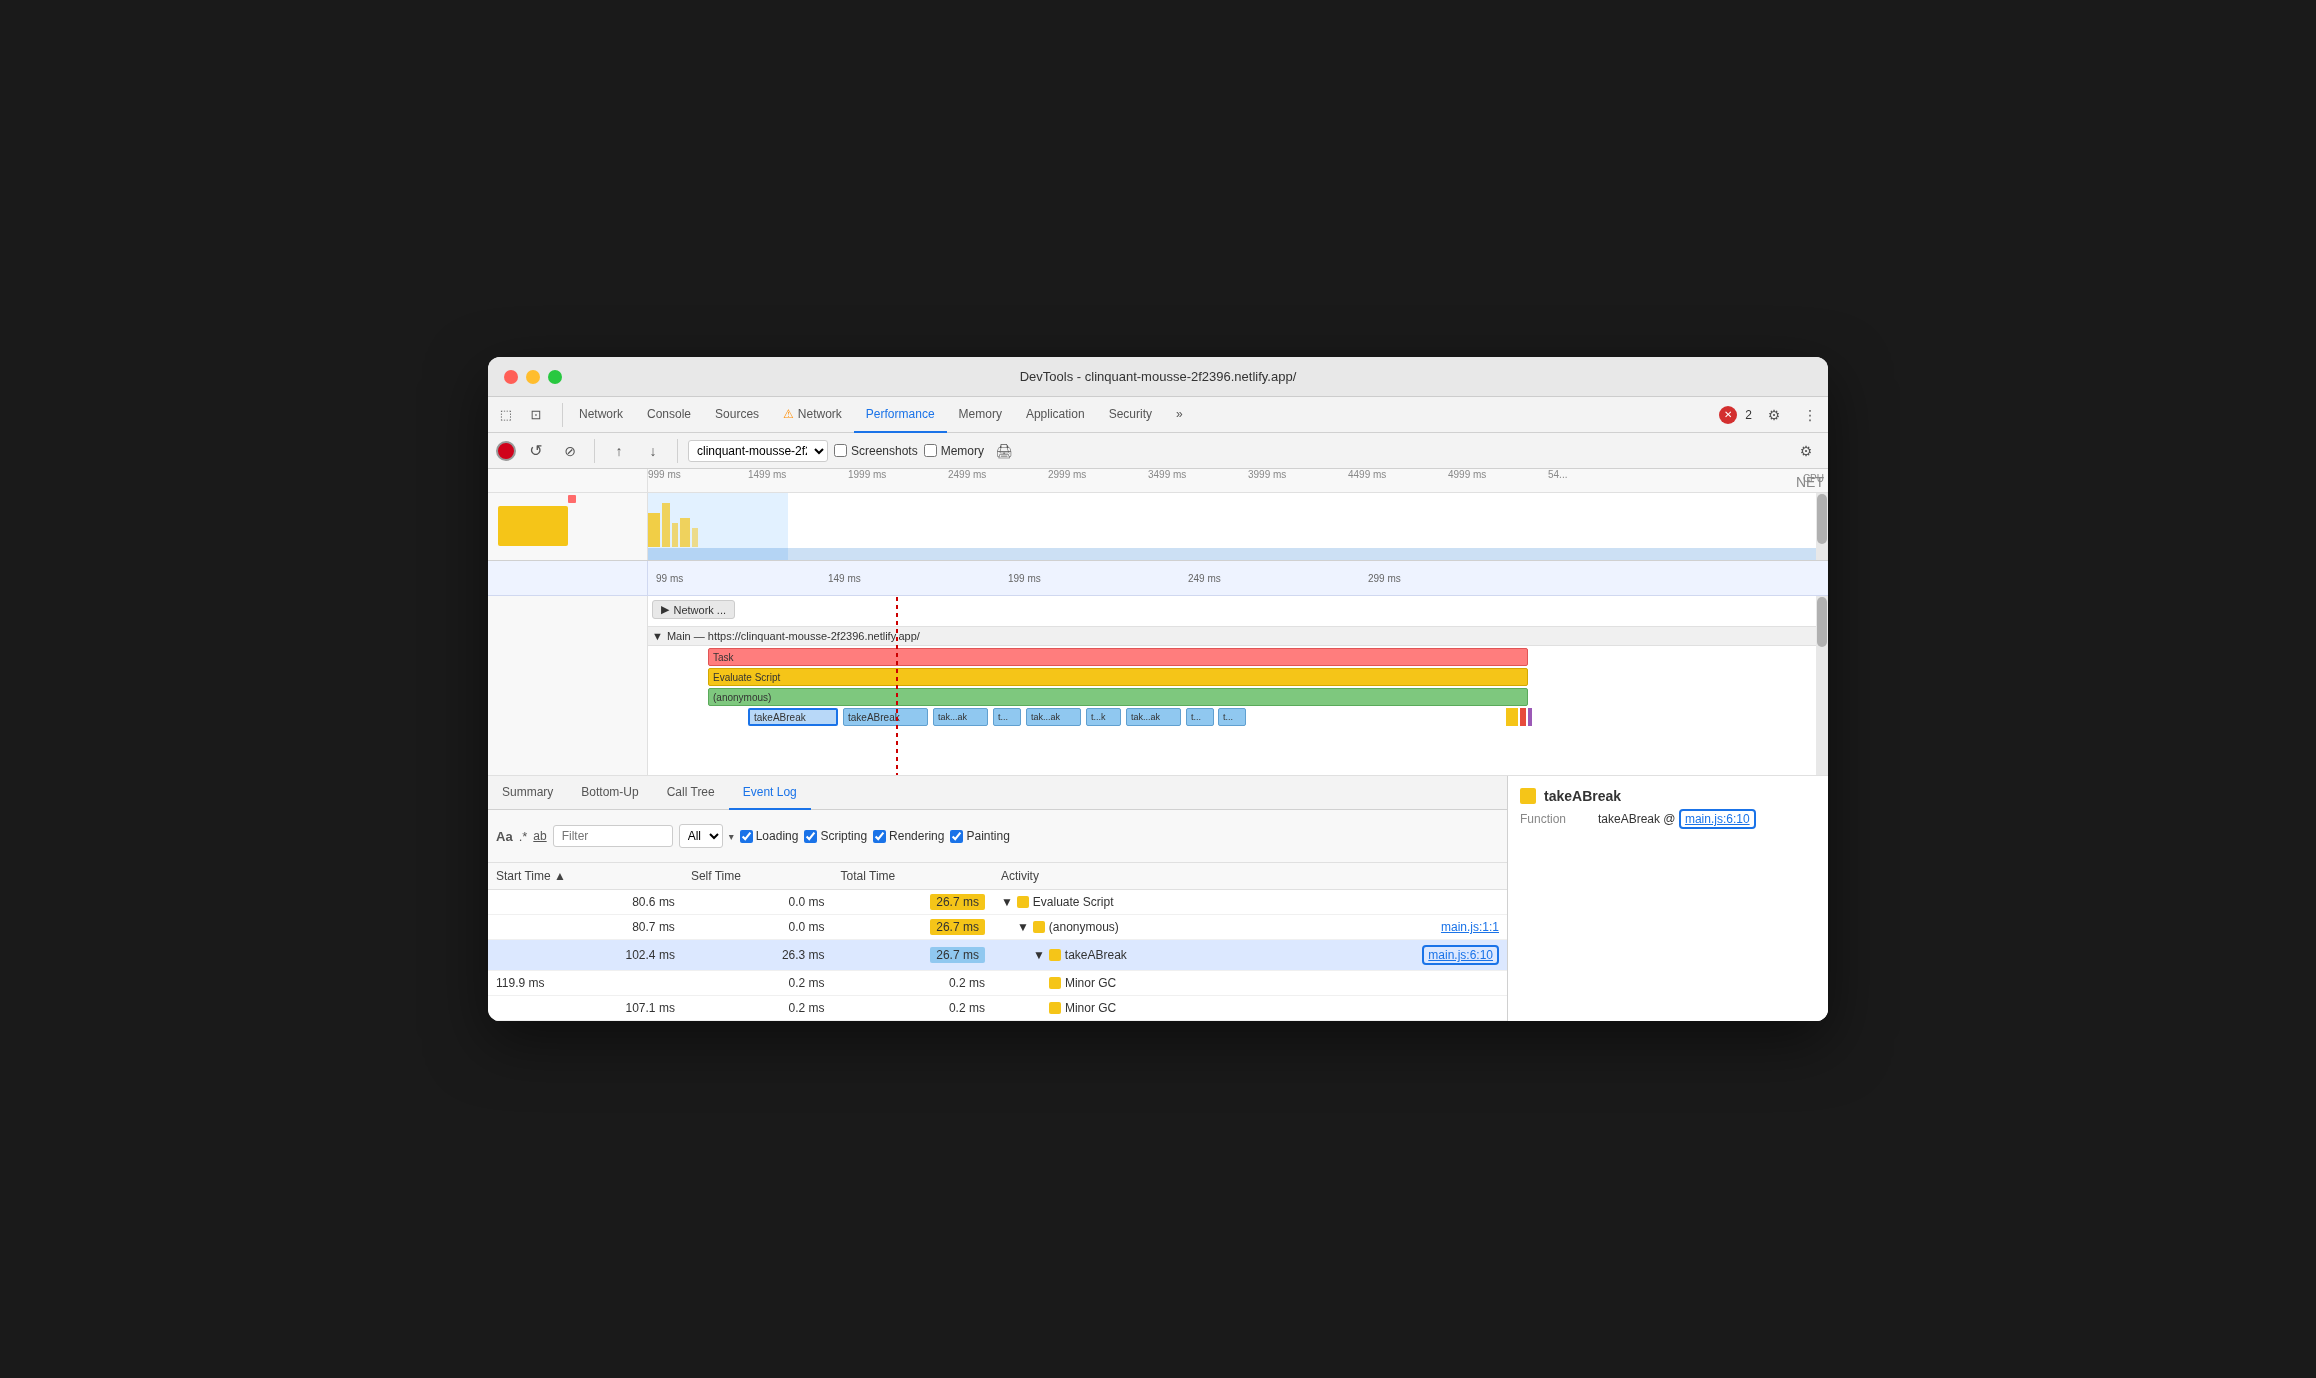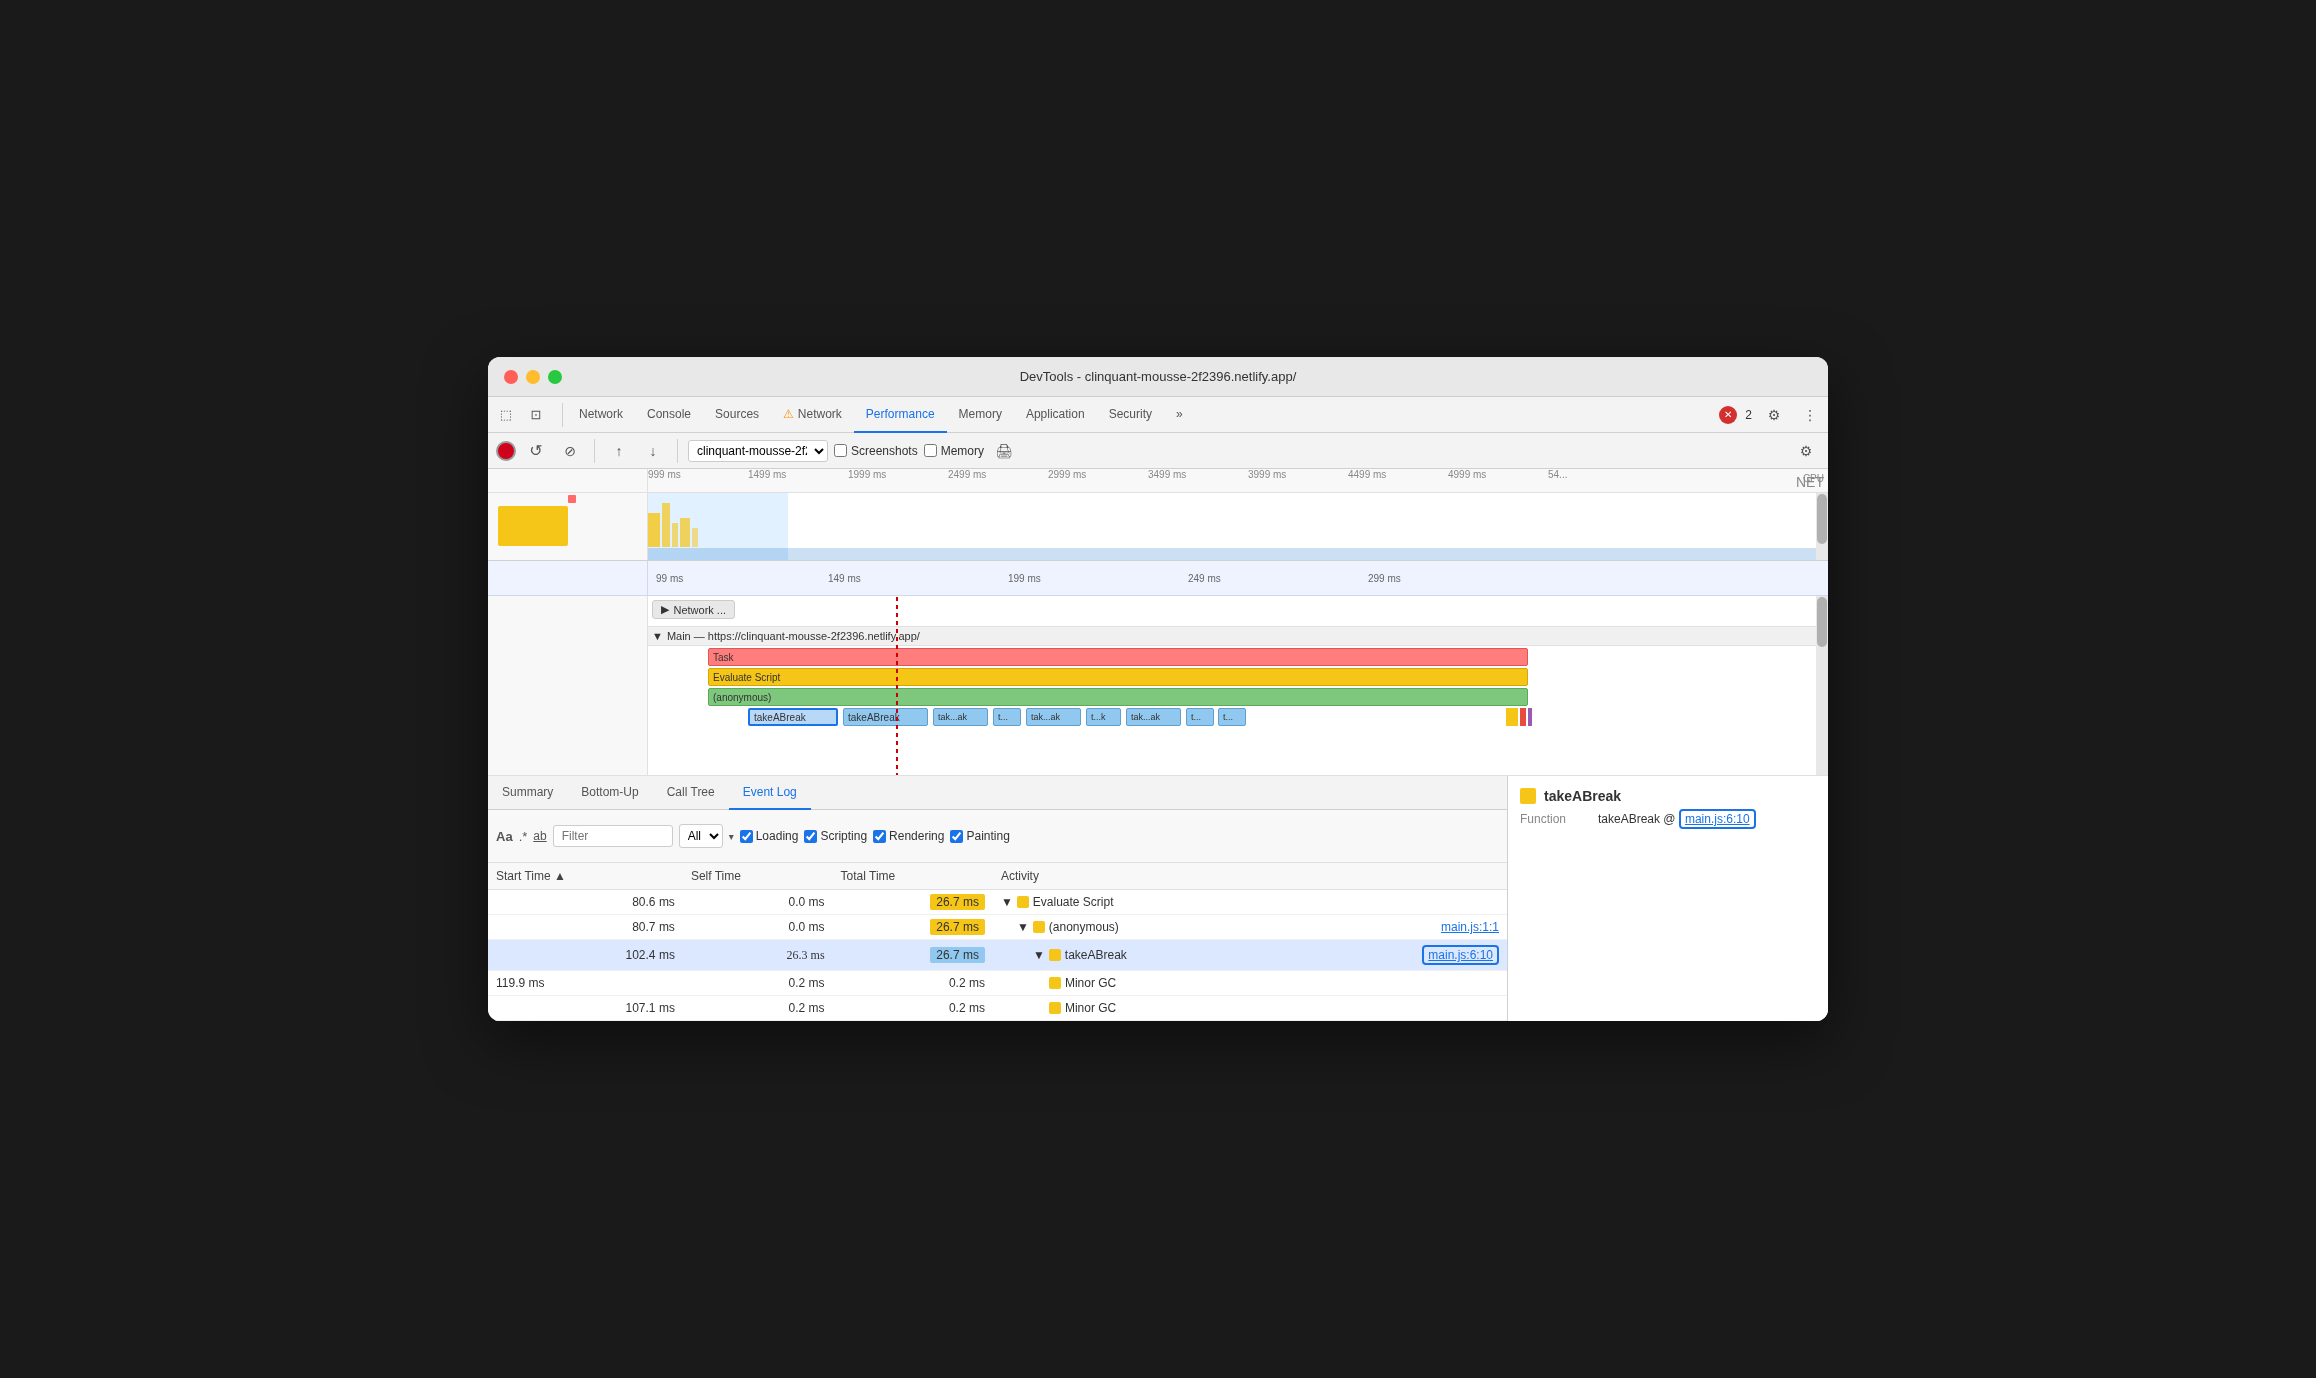--- a/index.html
+++ b/index.html
@@ -679,21 +679,21 @@
                     <span class="activity-icon icon-yellow"></span>
                     <span>(anonymous)</span>
                     <span style="flex:1;"></span>
                     <a class="link-text">main.js:1:1</a>
                   </div>
                 </td>
               </tr>
 
               <tr class="selected">
                 <td style="text-align:right;">102.4 ms</td>
-                <td style="text-align:right;font-family:Liberation Serif, serif;">26.3 ms</td>
+                <td style="text-align:right;">26.3 ms</td>
                 <td style="text-align:right;">
                   <span style="background:#90c8f0; padding:1px 6px; border-radius:2px;">26.7 ms</span>
                 </td>
                 <td>
                   <div class="activity-indent" style="padding-left:32px;">
                     <span>▼</span>
                     <span class="activity-icon icon-yellow"></span>
                     <span>takeABreak</span>
                     <span style="flex:1;"></span>
                     <a class="link-circled">main.js:6:10</a>

